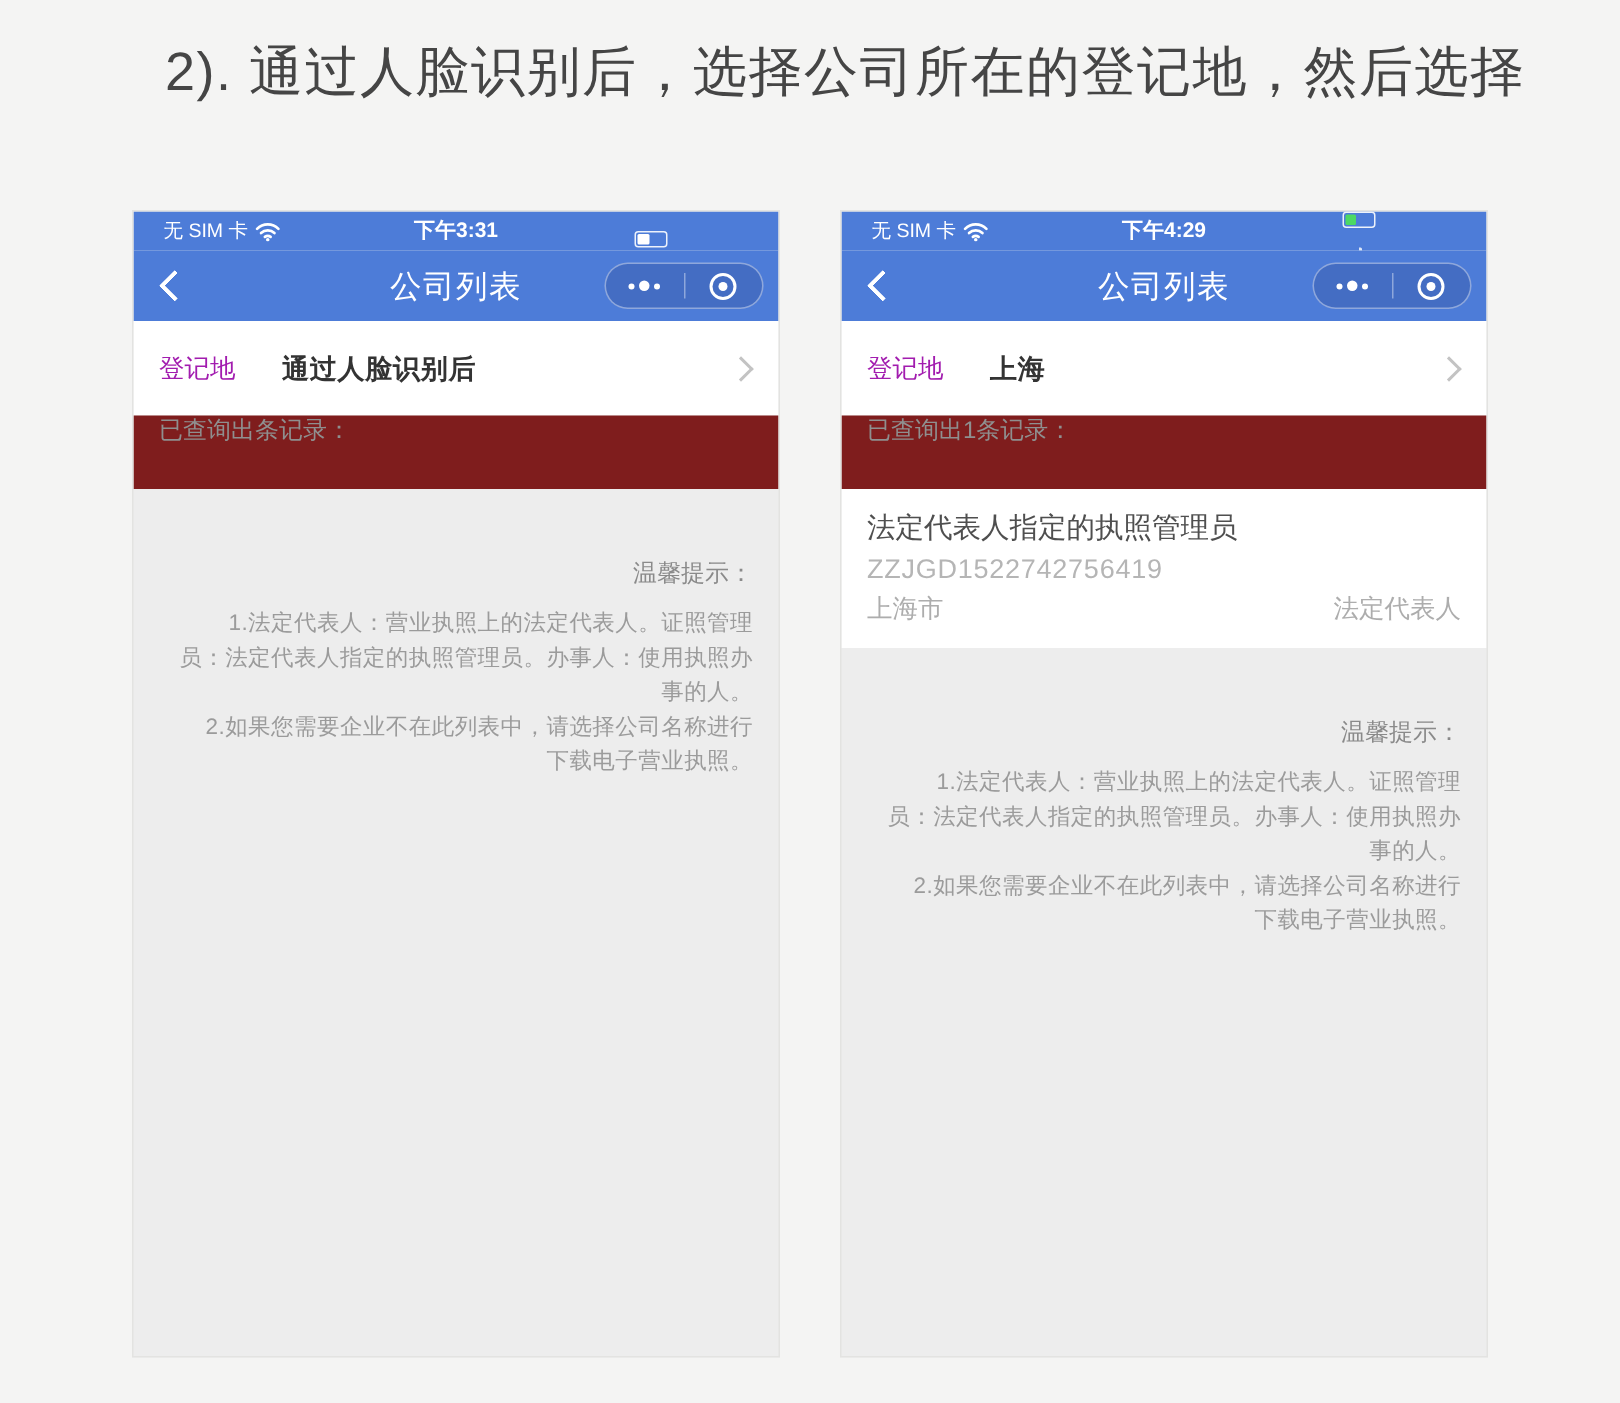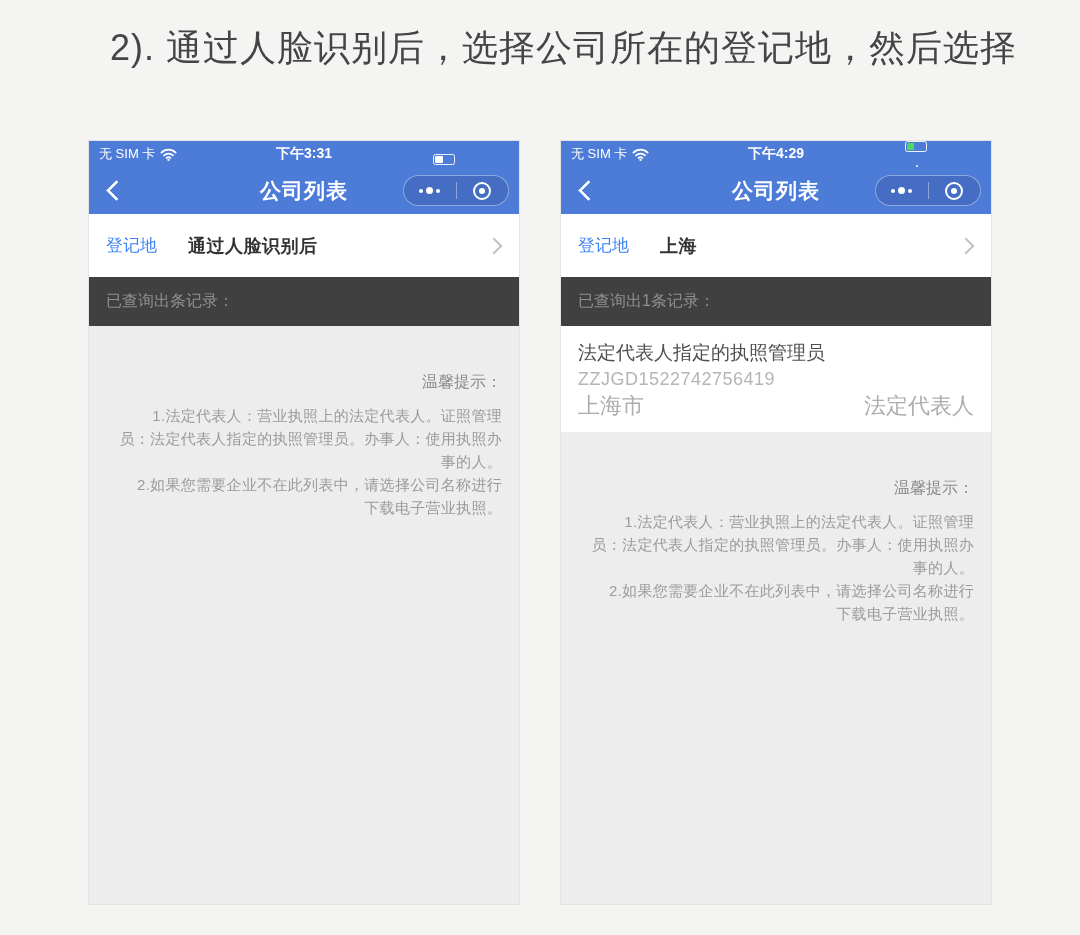--- a/index.html
+++ b/index.html
@@ -21,74 +21,74 @@
     background:#ededed;box-sizing:border-box;
     border:1px solid #e3e3e1;
     overflow:hidden;
   }
   .phone.left{left:88px;}
   .phone.right{left:560px;}
 
   
   .statusbar{
     height:26px;background:#4d7cd8;color:#fff;
-    display:flex;align-items:center;padding:0 10px;font-size:13px;
+    display:flex;align-items:center;padding:0 20px;font-size:13px;
   }
   .sb-left{display:flex;align-items:center;gap:5px;width:130px;}
   .sb-time{flex:1;text-align:center;font-weight:bold;font-size:14px;}
   .sb-right{width:130px;display:flex;align-items:center;justify-content:flex-end;gap:13px;flex-direction:column;}
   .batt{
     position:relative;width:22px;height:11px;border:1px solid rgba(255,255,255,.9);
     border-radius:2.5px;padding:1px;box-sizing:border-box;display:inline-block;
   }
   .batt-fill{display:block;height:100%;border-radius:1px;background:#fff;}
   .batt-fill.green{background:#4cd964;}
   .batt-nub{width:2px;height:5px;background:rgba(255,255,255,.8);border-radius:0 1px 1px 0;margin-left:1px;}
   .bolt{width:8px;height:12px;background:#fff;margin-left:3px;
     clip-path:polygon(58% 0,14% 58%,44% 58%,36% 100%,86% 40%,52% 40%);}
 
   
   .navbar{
     height:47px;background:#4d7cd8;position:relative;
     display:flex;align-items:center;justify-content:center;
   }
-  .nav-title{color:#fff;font-size:21px;font-weight:bold;letter-spacing:1px;}
+  .nav-title{color:#fff;font-size:21px;font-weight:normal;letter-spacing:1px;}
   .back{position:absolute;left:14px;top:0;height:47px;display:flex;align-items:center;padding:0 6px;cursor:pointer;}
   .chev-left{width:12px;height:12px;border-left:3px solid #fff;border-bottom:3px solid #fff;
     transform:rotate(45deg);border-radius:1px;}
   .capsule{
     position:absolute;right:10px;top:8px;width:106px;height:31px;border-radius:16px;
     background:rgba(25,45,100,.18);border:1px solid rgba(255,255,255,.4);
     box-sizing:border-box;display:flex;align-items:center;
   }
   .cap-half{flex:1;display:flex;align-items:center;justify-content:center;gap:3px;cursor:pointer;height:100%;}
   .cap-div{width:1px;height:17px;background:rgba(255,255,255,.4);}
   .dot{background:#fff;border-radius:50%;}
   .dot.s{width:4px;height:4px;}
   .dot.m{width:7px;height:7px;}
   .target{width:14px;height:14px;border:2px solid #fff;border-radius:50%;
     display:flex;align-items:center;justify-content:center;}
   .target::after{content:"";width:6px;height:6px;border-radius:50%;background:#fff;}
 
   
   .form-row{height:63px;background:#fff;display:flex;align-items:center;padding:0 17px;cursor:pointer;}
-  .form-label{font-size:17px;color:#3b82f6;margin-right:31px;}
+  .form-label{font-size:17px;color:#a21caf;margin-right:31px;}
   .form-value{font-size:18px;color:#333;font-weight:bold;flex:1;letter-spacing:.5px;}
   .chev-right{width:10px;height:10px;border-top:2px solid #c3c3c3;border-right:2px solid #c3c3c3;
     transform:rotate(45deg);margin-right:2px;}
 
   
-  .result-bar{height:49px;background:#404040;display:flex;align-items:center;
+  .result-bar{height:49px;background:#7f1d1d;display:flex;
     padding:0 17px;font-size:16px;color:#8f8f8f;}
 
   
   .record-card{background:#fff;padding:14px 17px 13px;cursor:pointer;}
   .record-name{font-size:19px;color:#4f4f4f;line-height:26px;}
   .record-code{font-size:18px;color:#b5b5b5;line-height:27px;letter-spacing:.5px;}
-  .record-bottom{display:flex;justify-content:space-between;font-size:22px;color:#adadad;line-height:26px;gap:12px;}
+  .record-bottom{display:flex;justify-content:space-between;font-size:17px;color:#adadad;line-height:26px;gap:12px;}
 
   
   .notice{margin-top:46px;padding:0 17px;text-align:right;}
   .notice-title{font-size:16px;color:#8a8a8a;margin-bottom:11px;}
   .notice p{font-size:15px;line-height:23px;color:#9b9b9b;text-indent:2em;margin:0;letter-spacing:.3px;}
 </style>
 </head>
 <body>
 
 <div class="instruction">

